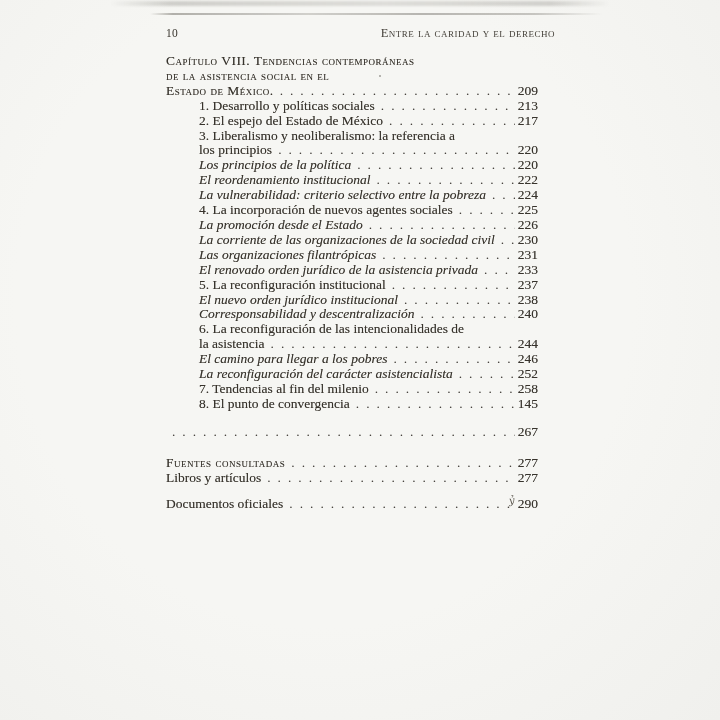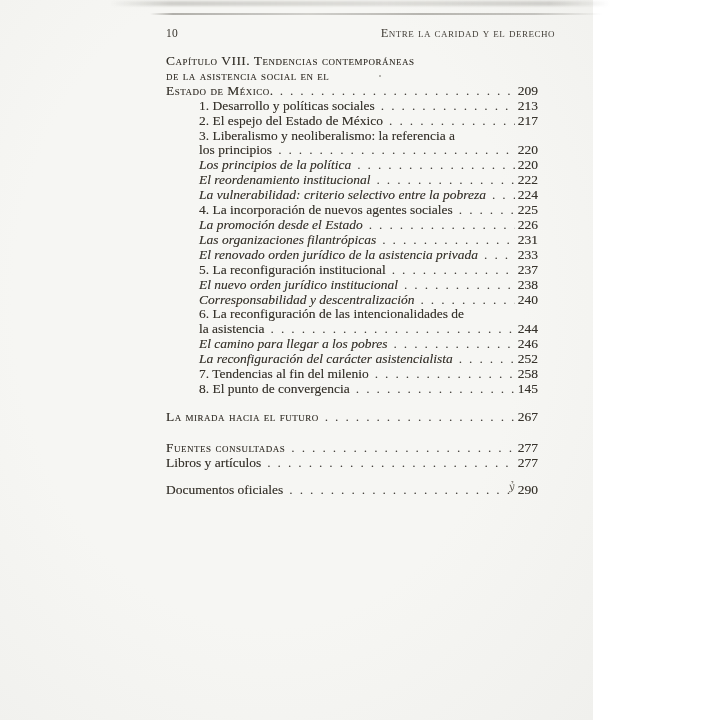--- a/index.html
+++ b/index.html
@@ -5,21 +5,21 @@
 <style>
   html, body {
     margin: 0;
     padding: 0;
     width: 720px;
     height: 720px;
     overflow: hidden;
   }
   .scan {
     position: relative;
-    width: 593px;
+    width: 720px;
     height: 720px;
     background: radial-gradient(ellipse at 45% 42%, #f6f6f3 55%, #f0f0ed 100%);
     font-family: "Liberation Serif", "DejaVu Serif", serif;
     color: #37332c;
   }
   
   .top-smear {
     position: absolute;
     left: 110px;
     top: 1px;
@@ -189,20 +189,25 @@
         <span class="label">4. La incorporación de nuevos agentes sociales</span>
         <span class="leader"></span>
         <span class="pg">225</span>
       </div>
       <div class="row italic indent1">
         <span class="label">La promoción desde el Estado</span>
         <span class="leader"></span>
         <span class="pg">226</span>
       </div>
       <div class="row italic indent1">
+        <span class="label">La corriente de las organizaciones de la sociedad civil</span>
+        <span class="leader"></span>
+        <span class="pg">230</span>
+      </div>
+      <div class="row italic indent1">
         <span class="label">Las organizaciones filantrópicas</span>
         <span class="leader"></span>
         <span class="pg">231</span>
       </div>
       <div class="row italic indent1">
         <span class="label">El renovado orden jurídico de la asistencia privada</span>
         <span class="leader"></span>
         <span class="pg">233</span>
       </div>
       <div class="row plain indent1">
@@ -242,21 +247,20 @@
         <span class="label">7. Tendencias al fin del milenio</span>
         <span class="leader"></span>
         <span class="pg">258</span>
       </div>
       <div class="row plain indent1">
         <span class="label">8. El punto de convergencia</span>
         <span class="leader"></span>
         <span class="pg">145</span>
       </div>
       <div class="row smallcaps" style="margin-top: 13px;">
-        <span class="label">La mirada hacia el futuro</span>
         <span class="leader"></span>
         <span class="pg">267</span>
       </div>
       <div class="row smallcaps" style="margin-top: 16px;">
         <span class="label">Fuentes consultadas</span>
         <span class="leader"></span>
         <span class="pg">277</span>
       </div>
       <div class="row plain">
         <span class="label">Libros y artículos</span>

